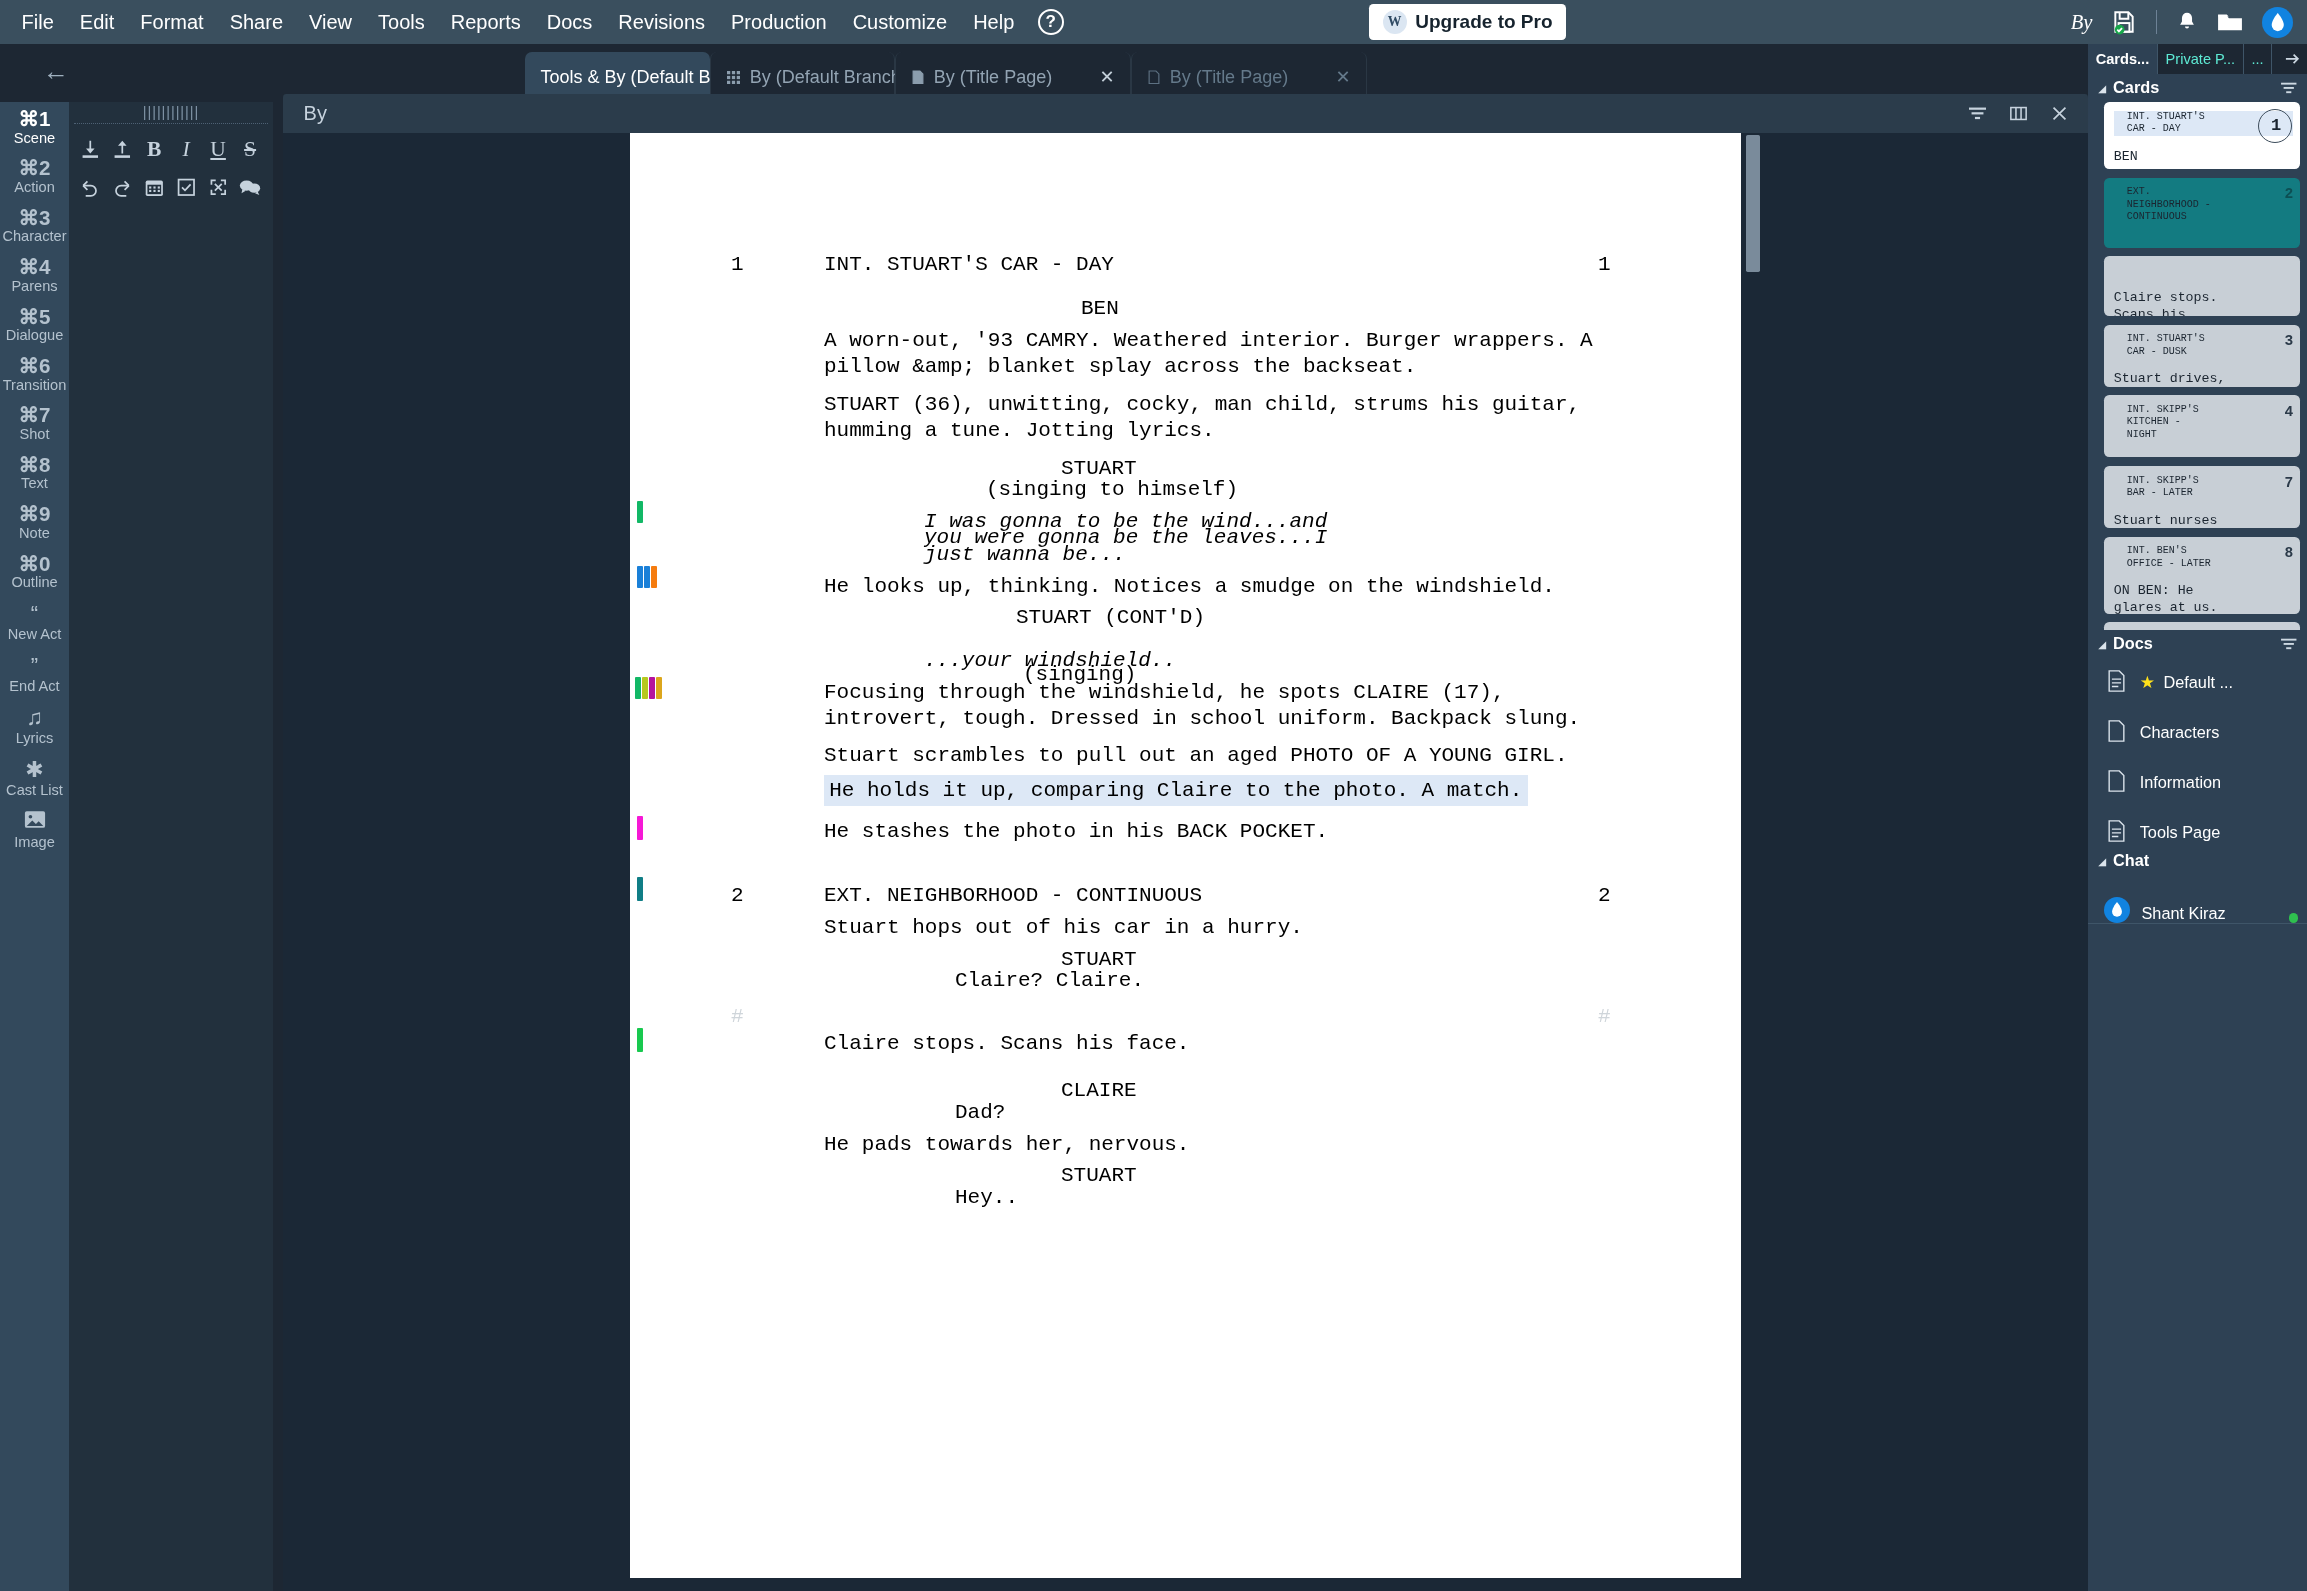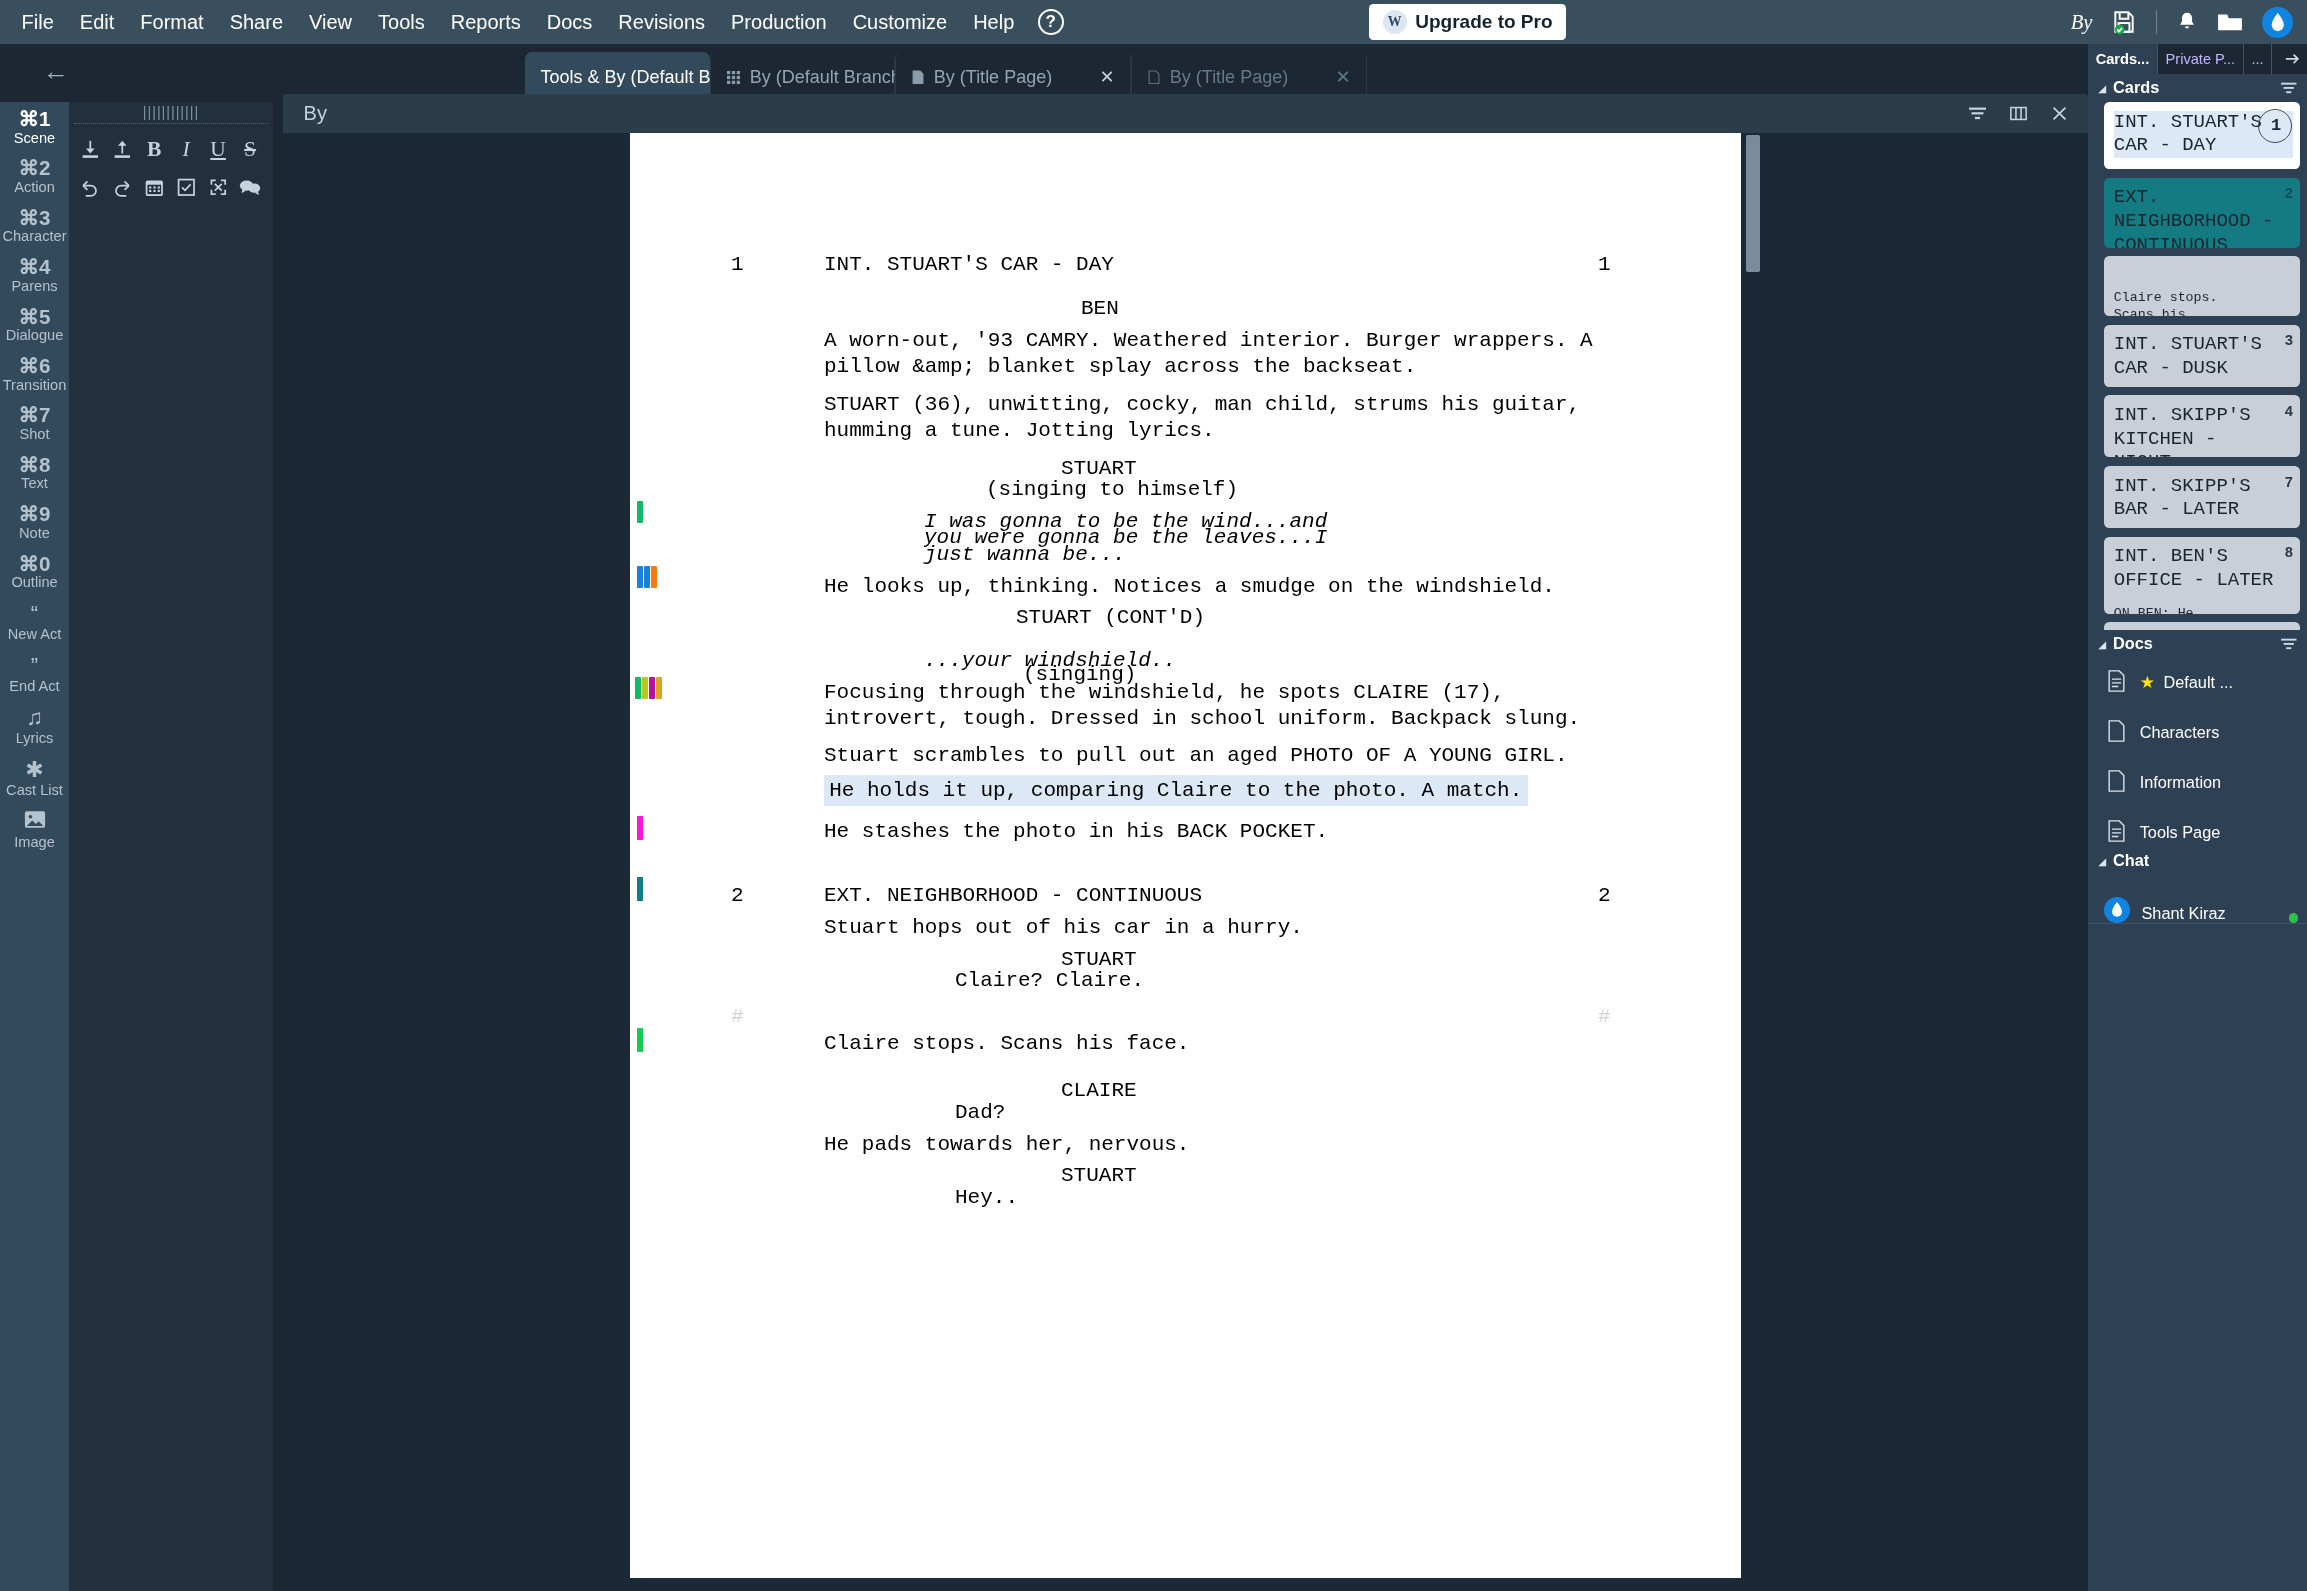--- a/index.html
+++ b/index.html
@@ -141,21 +141,21 @@
     position: absolute; width: 6px; border-radius: 0.9px;
   }
 
   
   #rightpanel {
     position: absolute; top: 44px; right: 0; width: 219px; bottom: 0;
     background: #2e4154;
   }
   #rp-tabs { display: flex; height: 30px; background: #1d2733; align-items: stretch; }
   .rp-tab {
-    font-size: 14.6px; color: #c4b5fd; display: flex; align-items: center;
+    font-size: 14.6px; color: #5eead4; display: flex; align-items: center;
     padding: 0 7.7px; white-space: nowrap; cursor: pointer;
     border-right: 0.9px solid #3f5568;
   }
   .rp-tab.active { background: #2e4154; color: #ffffff; font-weight: bold; }
   #rp-expand { margin-left: auto; display:flex; align-items:center; padding: 0 6.9px; color:#cdd8e2; }
 
   .rp-section-hdr {
     height: 27.5px; display: flex; align-items: center; gap: 6.9px;
     padding: 0 10.3px; background: #2e4154;
   }
@@ -170,21 +170,21 @@
   .card {
     margin: 0 6.9px 8.6px 15.5px; border-radius: 5.2px;
     padding: 8.6px 6.9px 6.9px 10.3px; overflow: hidden;
     font-family: "Liberation Mono", "DejaVu Sans Mono", monospace;
     cursor: pointer;
   }
   .card.white { background: #ffffff; }
   .card.grey { background: #c8cfd6; }
   .card.teal { background: #137b81; }
   .card-head { display: flex; align-items: flex-start; }
-  .card-slug { font-size: 19px; color: #1b2530; line-height: 1.25; flex: 1; white-space: pre-line; }
+  .card-slug { font-size: 10px; color: #1b2530; line-height: 1.25; flex: 1; white-space: pre-line; padding-left: 13px; }
   .card.white .card-slug { background: #dde8f6; display:inline; }
   .card-no { font-size: 14.6px; font-weight: bold; color: #2b3a49; padding-left: 1.7px; }
   .card.teal .card-no { color: #0d4f53; }
   .card-body { font-size: 13.3px; color: #1b2530; line-height: 1.3; margin-top: 12px; white-space: pre-line; }
   #card1-circle {
     position: absolute; right: 8.6px; top: 6.9px; width: 34px; height: 34px;
     border: 1.7px solid #3d4d5c; border-radius: 50%;
   }
 
   #docs-sec { position: absolute; top: 586px; left: 0; width: 219px; }

